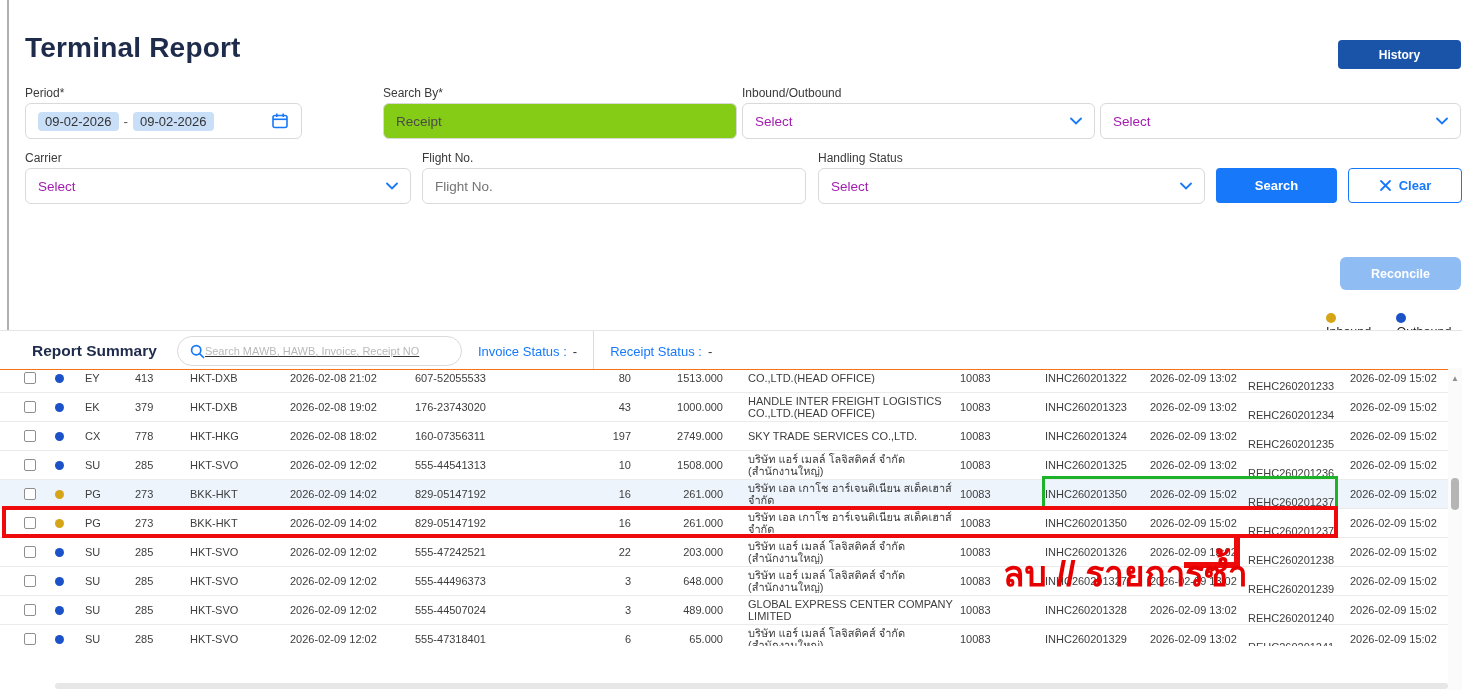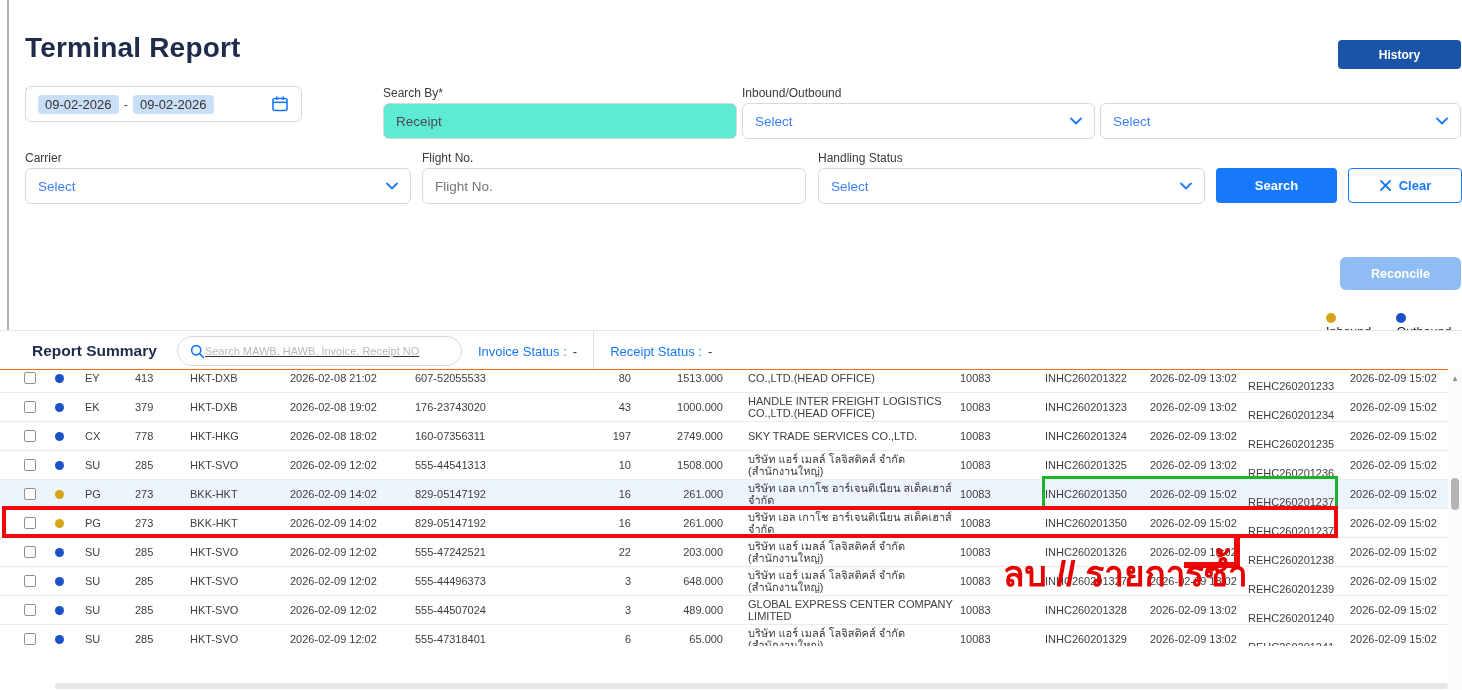--- a/index.html
+++ b/index.html
@@ -19,22 +19,22 @@
   .btn-history { left:1338px; top:40px; width:123px; height:29px; background:#1a54a8; color:#fff; font-size:12px; border-radius:4px; }
   .btn-search  { left:1216px; top:168px; width:121px; height:35px; background:#1779fa; color:#fff; font-size:13px; border-radius:4px; }
   .btn-clear   { left:1348px; top:168px; width:114px; height:35px; background:#fff; color:#1779fa; font-size:13px; border:1px solid #1779fa; border-radius:4px; gap:7px; }
   .btn-reconcile { left:1340px; top:257px; width:121px; height:33px; background:#8fbcf3; color:#fff; font-size:12.5px; border-radius:6px; }
 
   .flabel { font-size:12px; color:#3a3a3a; }
   .field {
     position:absolute; height:36px; border:1px solid #d9d9d9; border-radius:6px;
     background:#fff; display:flex; align-items:center; padding:0 12px; font-size:13.5px;
   }
-  .field .ph { color:#3b82f6; }
-  .field.disabled { background:#5eead4; color:#4a4a4a; }
+  .field .ph { color:#a21caf; }
+  .field.disabled { background:#84cc16; color:#4a4a4a; }
   .chev { margin-left:auto; display:flex; align-items:center; }
   .chip { background:#c9def7; color:#333; border-radius:4px; padding:2px 7px; font-size:13px; }
   .dash-sep { margin:0 5px; color:#555; }
   .cal { margin-left:auto; display:flex; align-items:center; }
 
   
   .legend { top:311px; left:1326px; display:flex; align-items:center; gap:14px; font-size:12.5px; color:#222; }
   .ldot { width:10px; height:10px; border-radius:50%; display:inline-block; margin-right:5px; vertical-align:-1px; }
 
   
@@ -95,21 +95,21 @@
   <div class="abs edge-line"></div>
 
   <div class="abs page-title">Terminal Report</div>
   <button class="abs btn btn-history" style="border:none;">History</button>
 
   <div class="abs flabel" style="left:25px; top:86px;">Period*</div>
   <div class="abs flabel" style="left:383px; top:86px;">Search By*</div>
   <div class="abs flabel" style="left:742px; top:86px;">Inbound/Outbound</div>
   <div class="abs flabel" style="left:1100px; top:68px;margin-top:45px;">Flight Type</div>
 
-  <div class="field" style="left:25px; top:86px; width:277px;">
+  <div class="field" style="left:25px; top:103px; width:277px;">
     <span class="chip">09-02-2026</span>
     <span class="dash-sep">-</span>
     <span class="chip">09-02-2026</span>
     <span class="cal">
       <svg width="18" height="18" viewBox="0 0 18 18" fill="none" stroke="#1779fa" stroke-width="1.6">
         <rect x="2" y="3.5" width="14" height="12" rx="2"></rect>
           <line x1="5.8" y1="1.5" x2="5.8" y2="5"></line>
           <line x1="12.2" y1="1.5" x2="12.2" y2="5"></line>
           <line x1="2" y1="7.3" x2="16" y2="7.3"></line>
       </svg>

